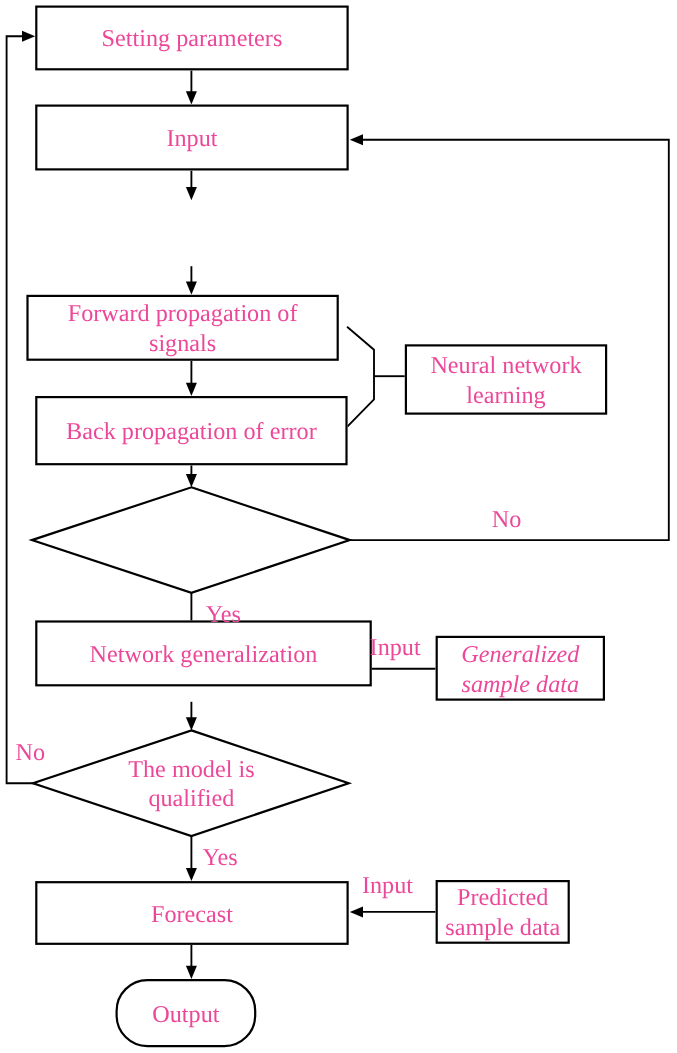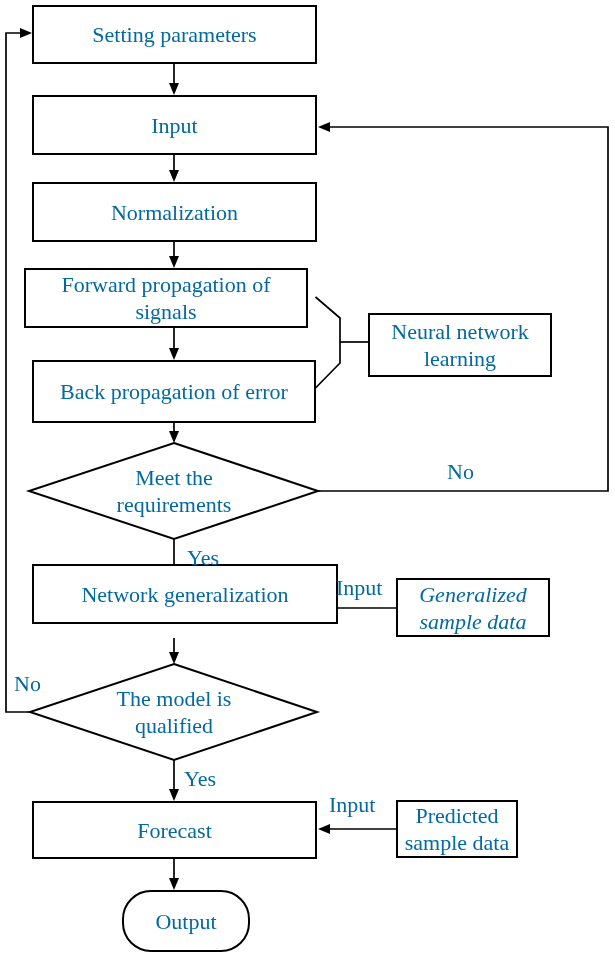--- a/index.html
+++ b/index.html
@@ -2,21 +2,21 @@
 <html><head>
 <meta charset="utf-8">
 <style>
   html, body { margin: 0; padding: 0; background: #ffffff; }
   .diagram {
     position: relative;
     width: 615px;
     height: 957px;
     background: #ffffff;
     font-family: "Liberation Serif", "DejaVu Serif", serif;
-    color: #0369a1;
+    color: #ec4899;
     overflow: hidden;
   }
   .connector-layer {
     position: absolute;
     left: 0; top: 0;
     width: 615px; height: 957px;
   }
   .node {
     position: absolute;
     box-sizing: border-box;
@@ -33,21 +33,21 @@
   .node-input     { left: 32px;  top: 95px;  width: 285px; height: 60px; }
   .node-normalize { left: 32px;  top: 182px; width: 285px; height: 60px; }
   .node-forward   { left: 24px;  top: 268px; width: 284px; height: 60px; }
   .node-forward span { max-width: 240px; }
   .node-back      { left: 32px;  top: 360px; width: 284px; height: 63px; }
   .node-nnlearn   { left: 368px; top: 313px; width: 184px; height: 64px; }
   .node-netgen    { left: 32px;  top: 564px; width: 306px; height: 60px; }
   .node-gendata   { left: 396px; top: 578px; width: 154px; height: 59px; font-style: italic; }
   .node-forecast  { left: 32px;  top: 801px; width: 285px; height: 58px; align-items: center; }
   .node-preddata  { left: 396px; top: 800px; width: 122px; height: 58px; }
-  .node-output    { left: 122px; top: 890px; width: 128px; height: 62px; border-radius: 29px; }
+  .node-output    { left: 105px; top: 890px; width: 128px; height: 62px; border-radius: 29px; }
   .diamond-label {
     position: absolute;
     display: flex;
     align-items: center;
     justify-content: center;
     text-align: center;
     font-size: 22px;
     line-height: 27px;
     width: 170px;
     height: 56px;
@@ -122,23 +122,20 @@
     <path class="line" d="M315.5 297 L340 318 V363 L315.5 388"></path>
     <path class="line" d="M340 342 H368"></path>
   </svg>
 
   <div class="node node-setting">
     <span>Setting parameters</span>
   </div>
   <div class="node node-input">
     <span>Input</span>
   </div>
-  <div class="node node-normalize">
-    <span>Normalization</span>
-  </div>
   <div class="node node-forward">
     <span>Forward propagation of signals</span>
   </div>
   <div class="node node-nnlearn">
     <span>Neural network learning</span>
   </div>
   <div class="node node-back">
     <span>Back propagation of error</span>
   </div>
   <div class="node node-netgen">
@@ -150,23 +147,20 @@
   <div class="node node-forecast">
     <span>Forecast</span>
   </div>
   <div class="node node-preddata">
     <span>Predicted sample data</span>
   </div>
   <div class="node node-output">
     <span>Output</span>
   </div>
 
-  <div class="diamond-label dlabel-meet">
-    <span>Meet the requirements</span>
-  </div>
   <div class="diamond-label dlabel-model">
     <span>The model is qualified</span>
   </div>
 
   <div class="edge-label elabel-yes1">Yes</div>
   <div class="edge-label elabel-no1">No</div>
   <div class="edge-label elabel-yes2">Yes</div>
   <div class="edge-label elabel-no2">No</div>
   <div class="edge-label elabel-input1">Input</div>
   <div class="edge-label elabel-input2">Input</div>

